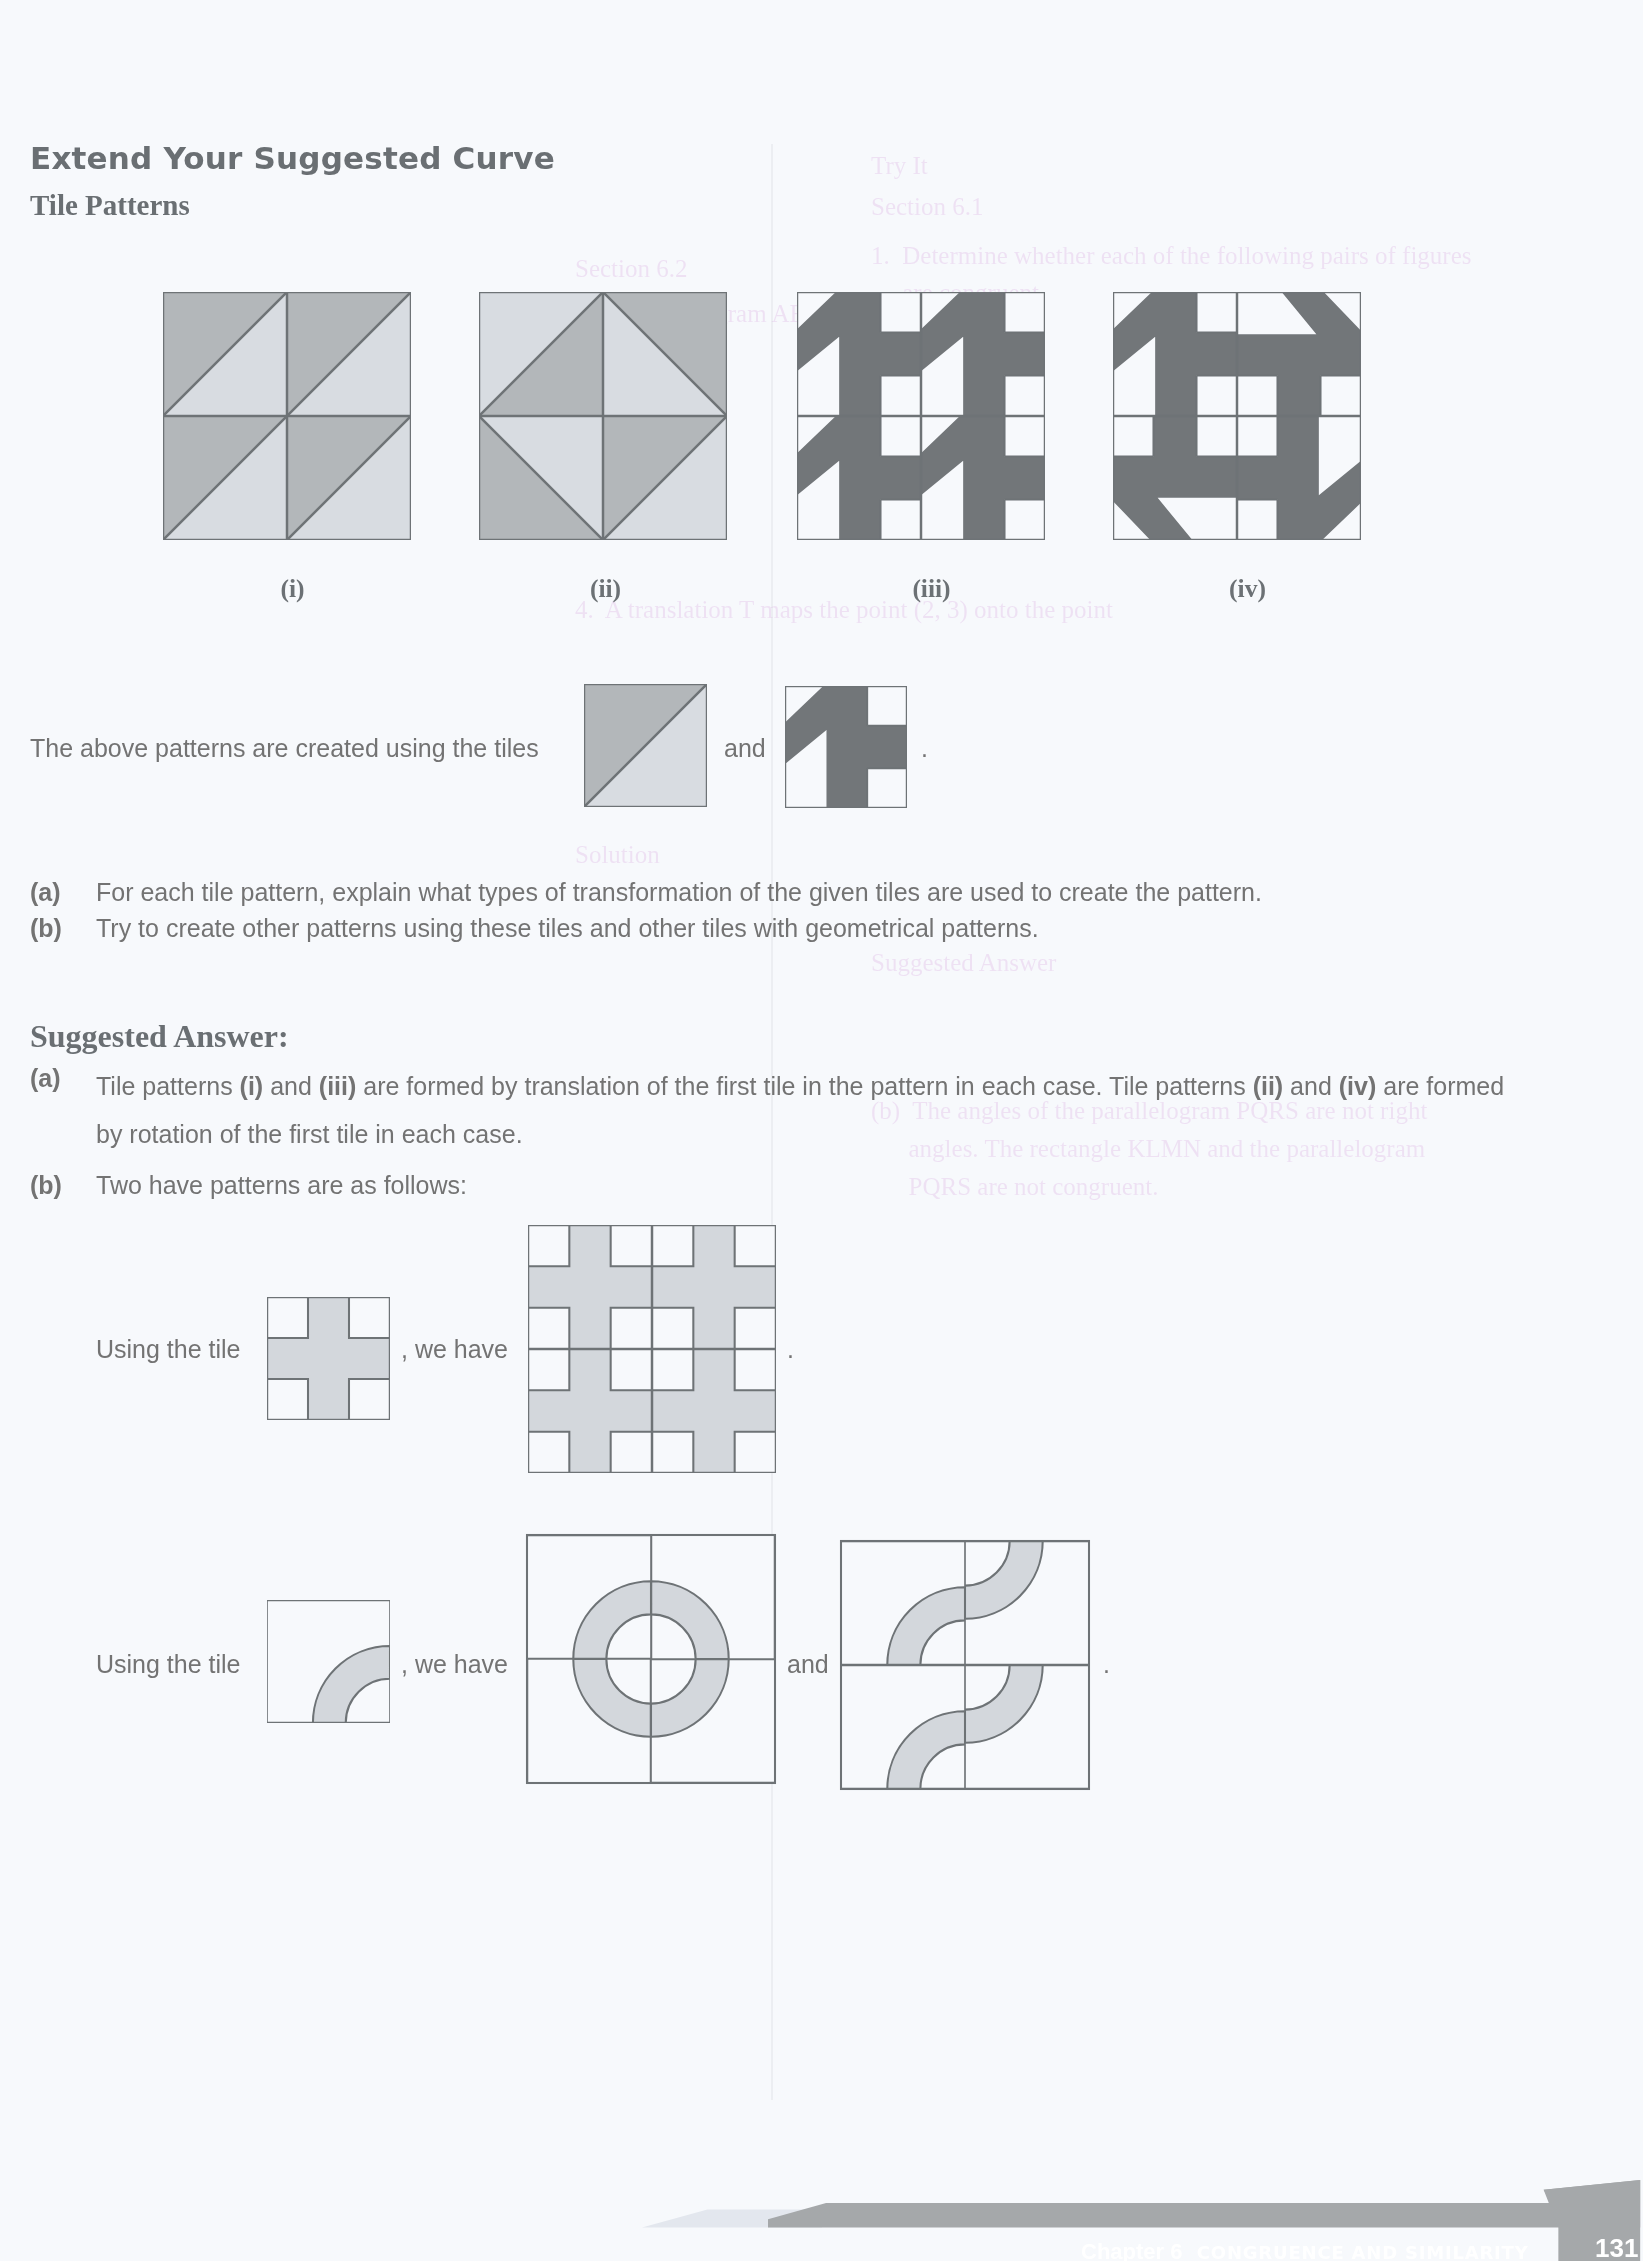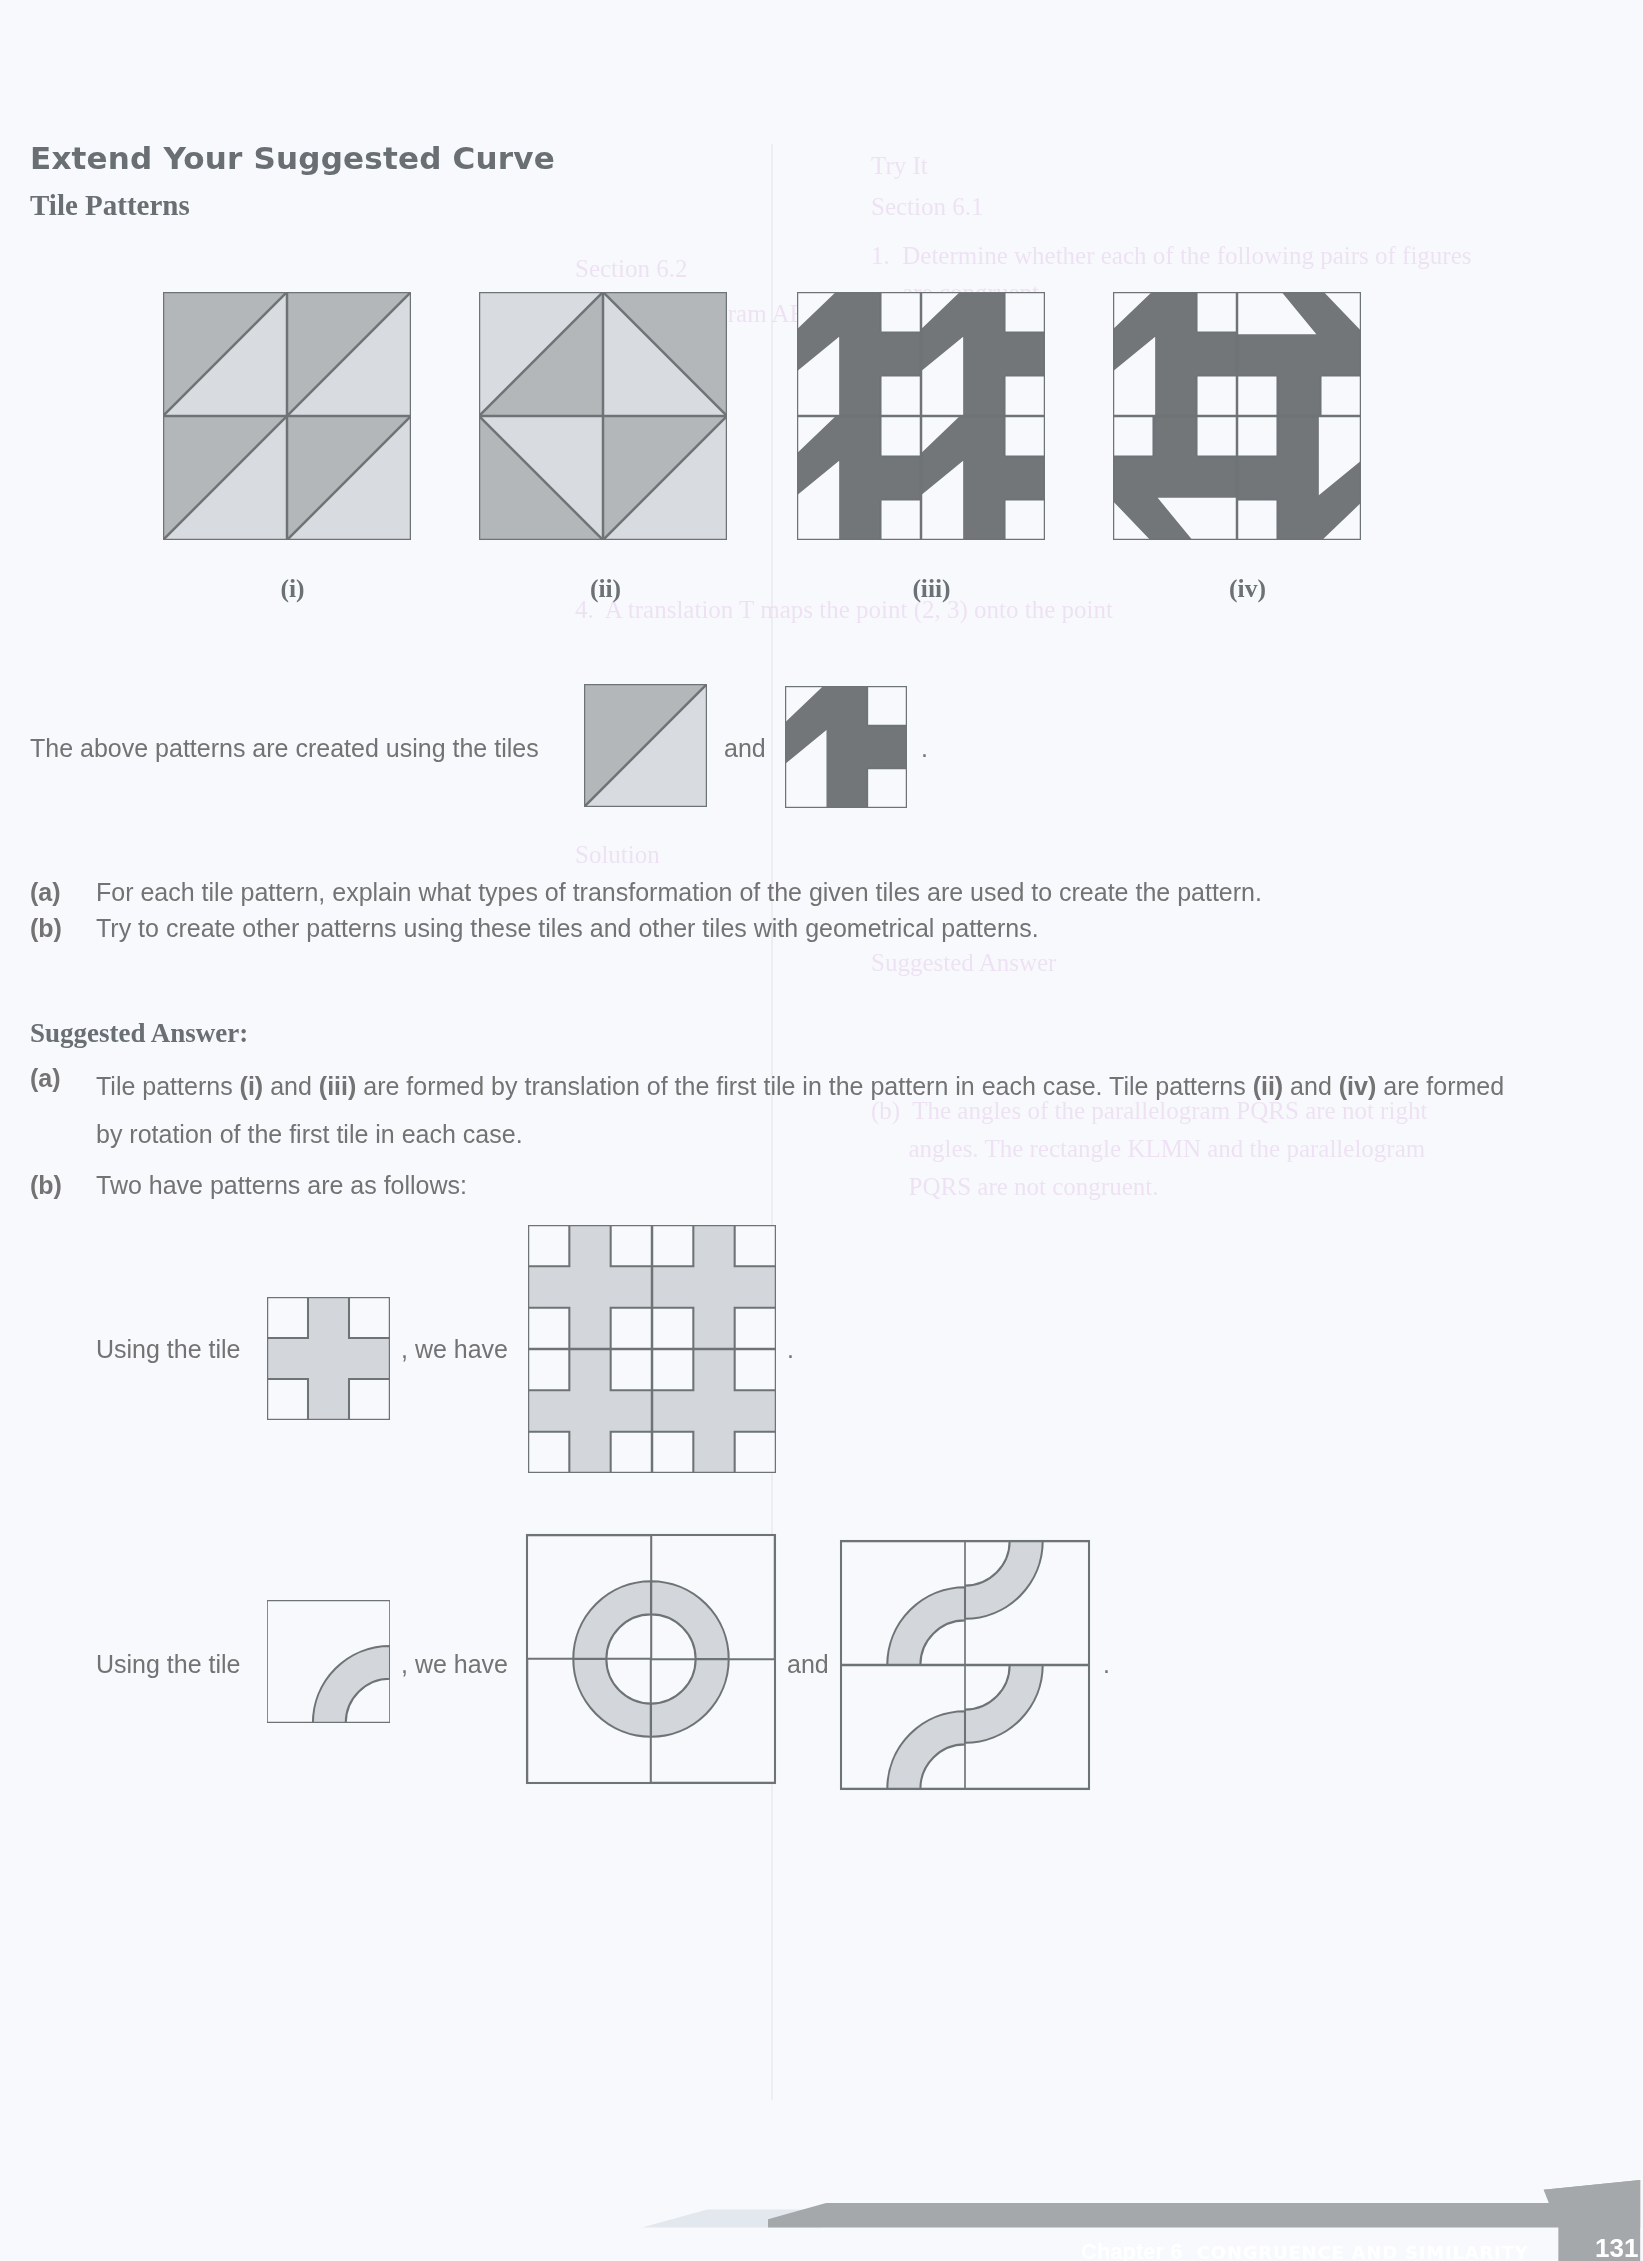--- a/index.html
+++ b/index.html
@@ -160,21 +160,21 @@
 
 <div class="abs body-text list-item" style="left:30px; top:876px; width:1562px;">
   <span class="marker">(a)</span>
   <span class="content">For each tile pattern, explain what types of transformation of the given tiles are used to create the pattern.</span>
 </div>
 <div class="abs body-text list-item" style="left:30px; top:912px; width:1562px;">
   <span class="marker">(b)</span>
   <span class="content">Try to create other patterns using these tiles and other tiles with geometrical patterns.</span>
 </div>
 
-<div class="abs subheading" style="left:30px; top:1018px; font-size:27px;">Suggested Answer:</div>
+<div class="abs subheading" style="left:30px; top:1018px; font-size:32px;">Suggested Answer:</div>
 
 <div class="abs body-text list-item" style="left:30px; top:1062px; width:1504px;">
   <span class="marker">(a)</span>
   <span class="content" style="line-height:48px;"><span>Tile patterns </span><b class="inline">(i)</b><span> and </span><b class="inline">(iii)</b><span> are formed by translation of the first tile in the pattern in each case. Tile patterns </span><b class="inline">(ii)</b><span> and </span><b class="inline">(iv)</b><span> are formed by rotation of the first tile in each case.</span></span>
 </div>
 
 <div class="abs body-text list-item" style="left:30px; top:1169px; width:1504px;">
   <span class="marker">(b)</span>
   <span class="content">Two have patterns are as follows:</span>
 </div>

